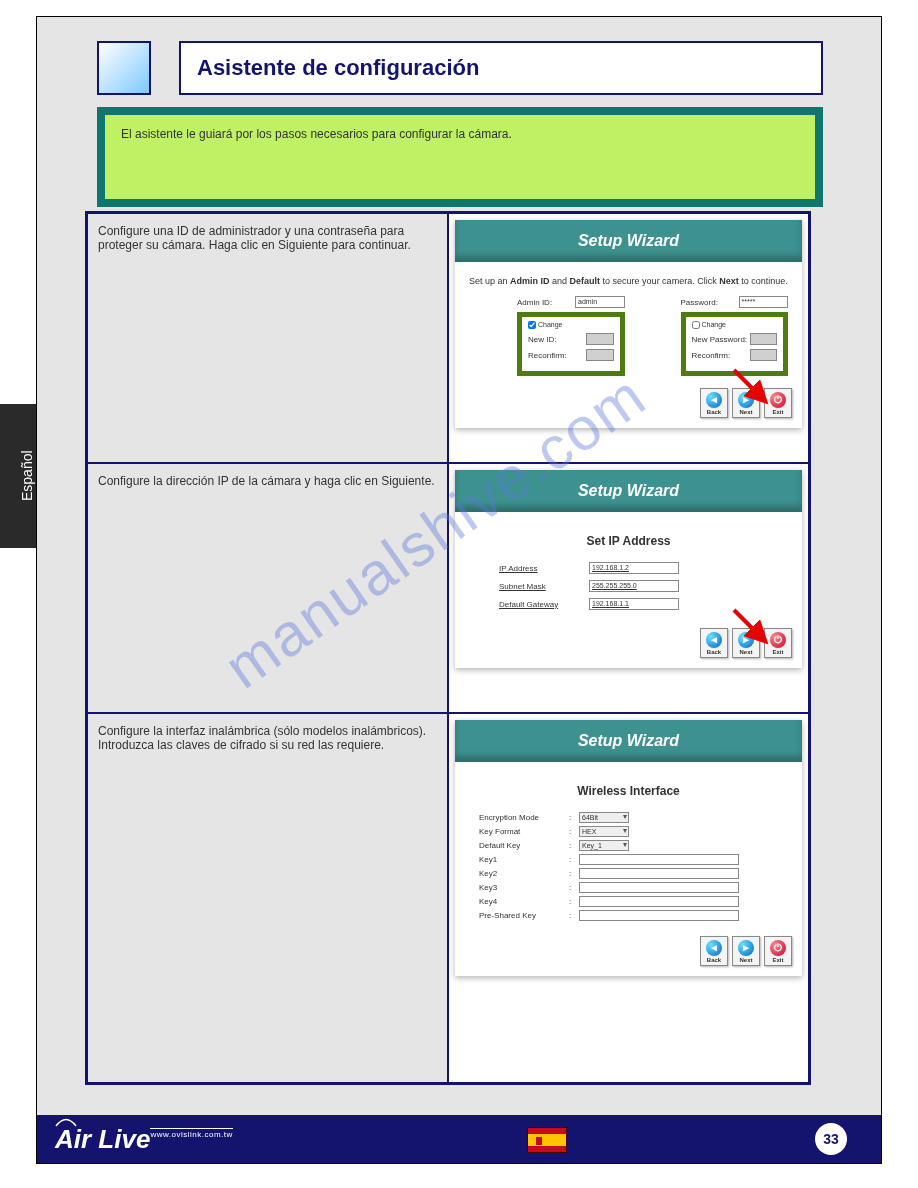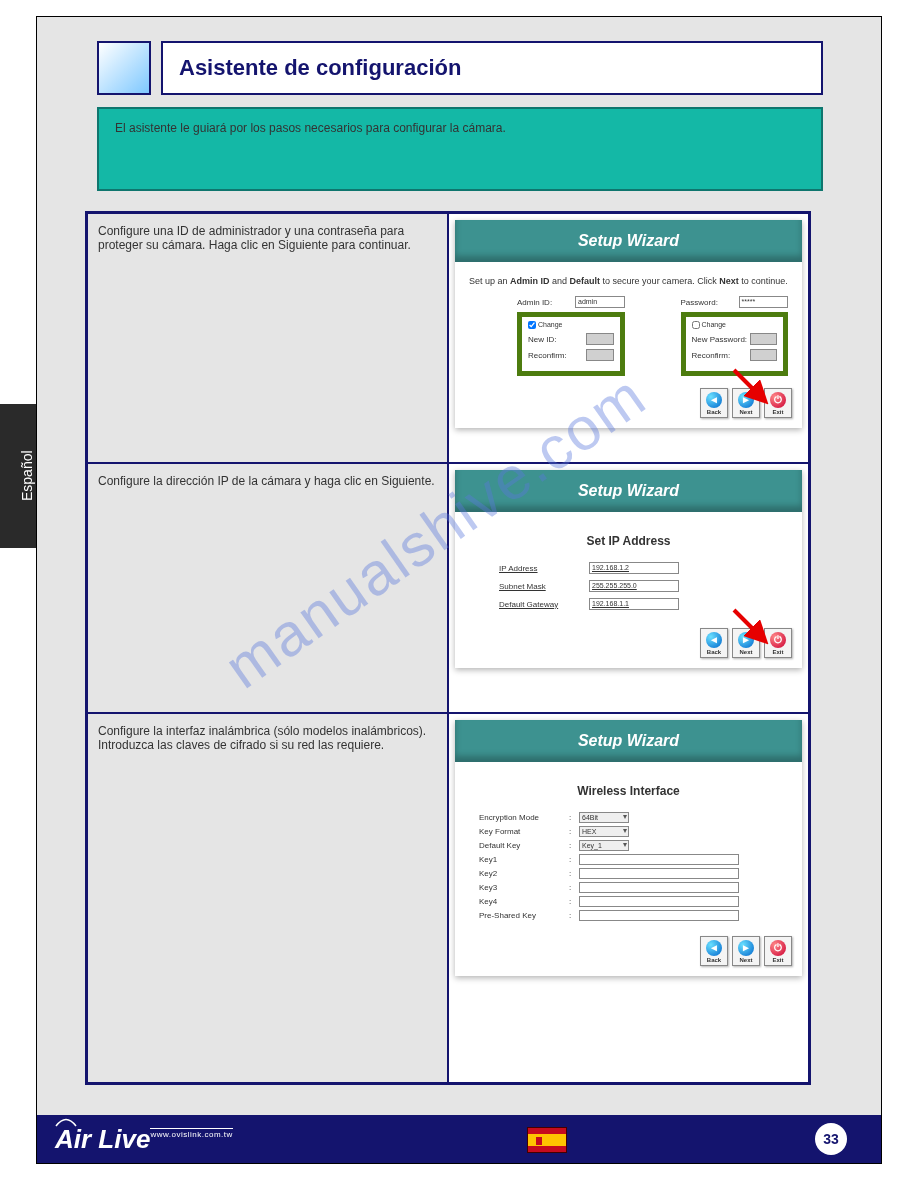--- a/index.html
+++ b/index.html
@@ -35,21 +35,21 @@
     justify-content: center;
     transform: rotate(180deg);
   }
   .header-row {
     position: absolute;
     left: 60px;
     top: 24px;
     width: 726px;
     height: 69px;
     display: flex;
-    gap: 10px;
+    gap: 28px;
   }
   .icon-box {
     width: 54px;
     height: 54px;
     border: 2px solid #14146e;
     background: linear-gradient(to bottom right, #fff 0%, #7ec8ff 100%);
   }
   .title-box {
     flex: 1;
     height: 54px;
@@ -60,23 +60,23 @@
     padding-left: 16px;
     font-size: 22px;
     font-weight: bold;
     color: #14146e;
   }
   .intro-box {
     position: absolute;
     left: 60px;
     top: 90px;
     width: 726px;
-    height: 84px;
-    border: 2px solid #0f766e;
-    background: #14b8a6;
+    height: 100px;
+    border: 8px solid #0f766e;
+    background: #bef264;
     padding: 12px 16px;
     font-size: 12px;
     color: #333;
   }
   .grid {
     position: absolute;
     left: 48px;
     top: 194px;
     width: 726px;
     border: 2px solid #14146e;

